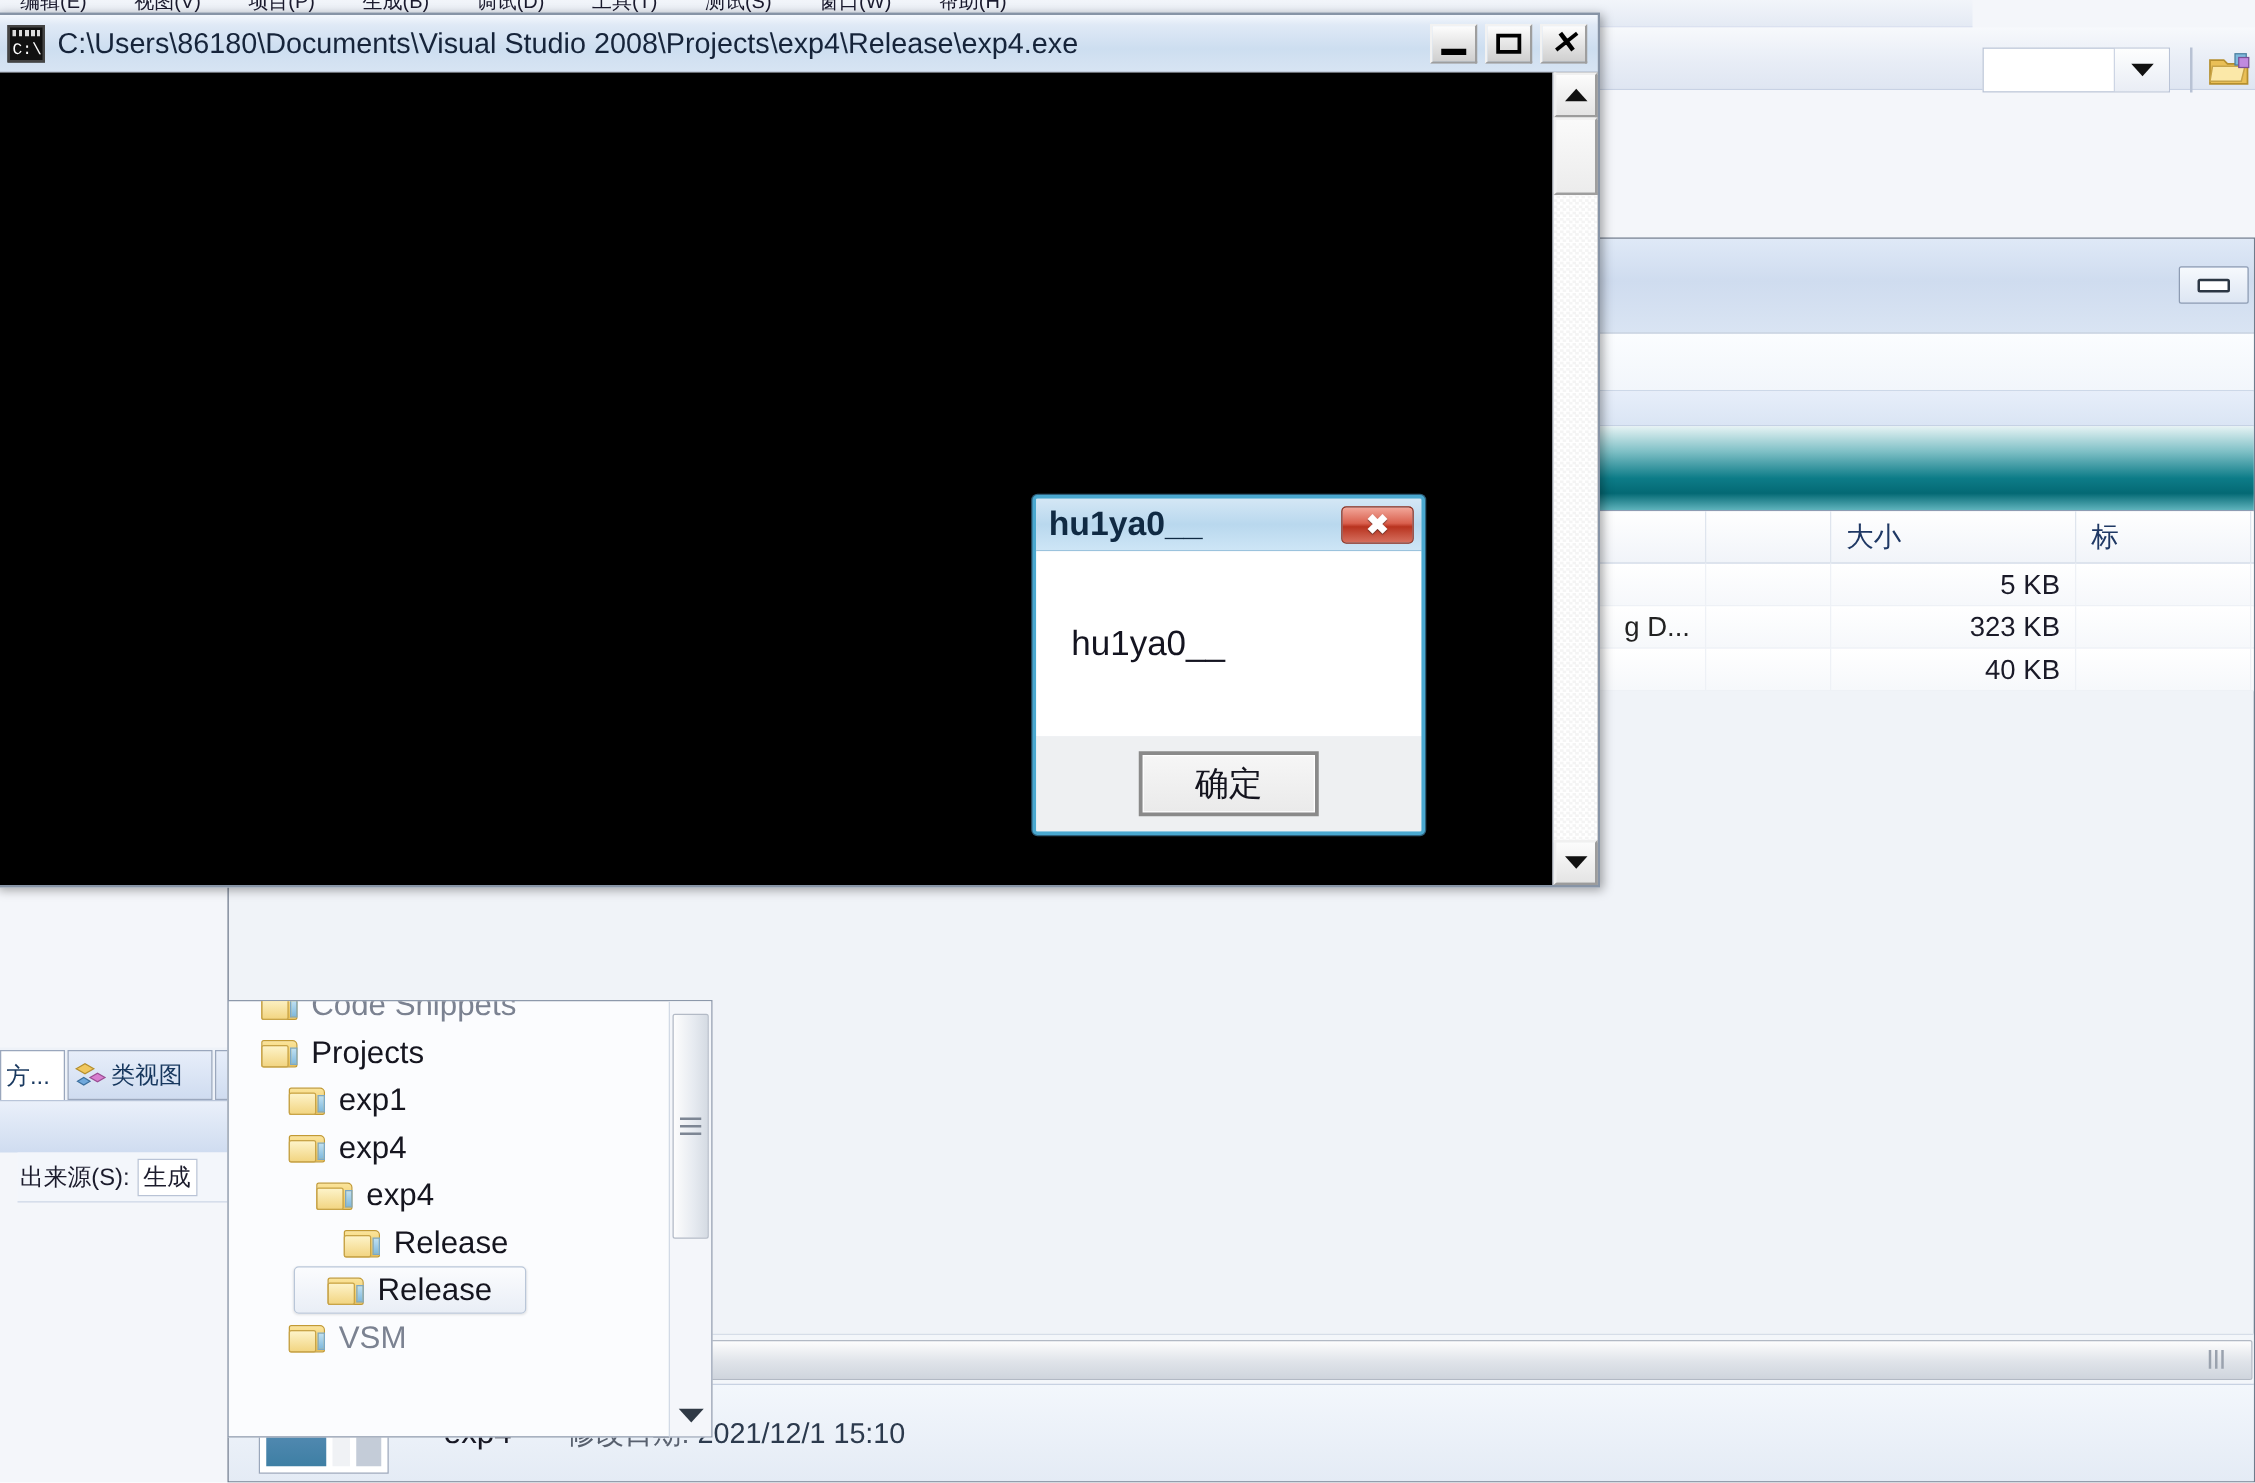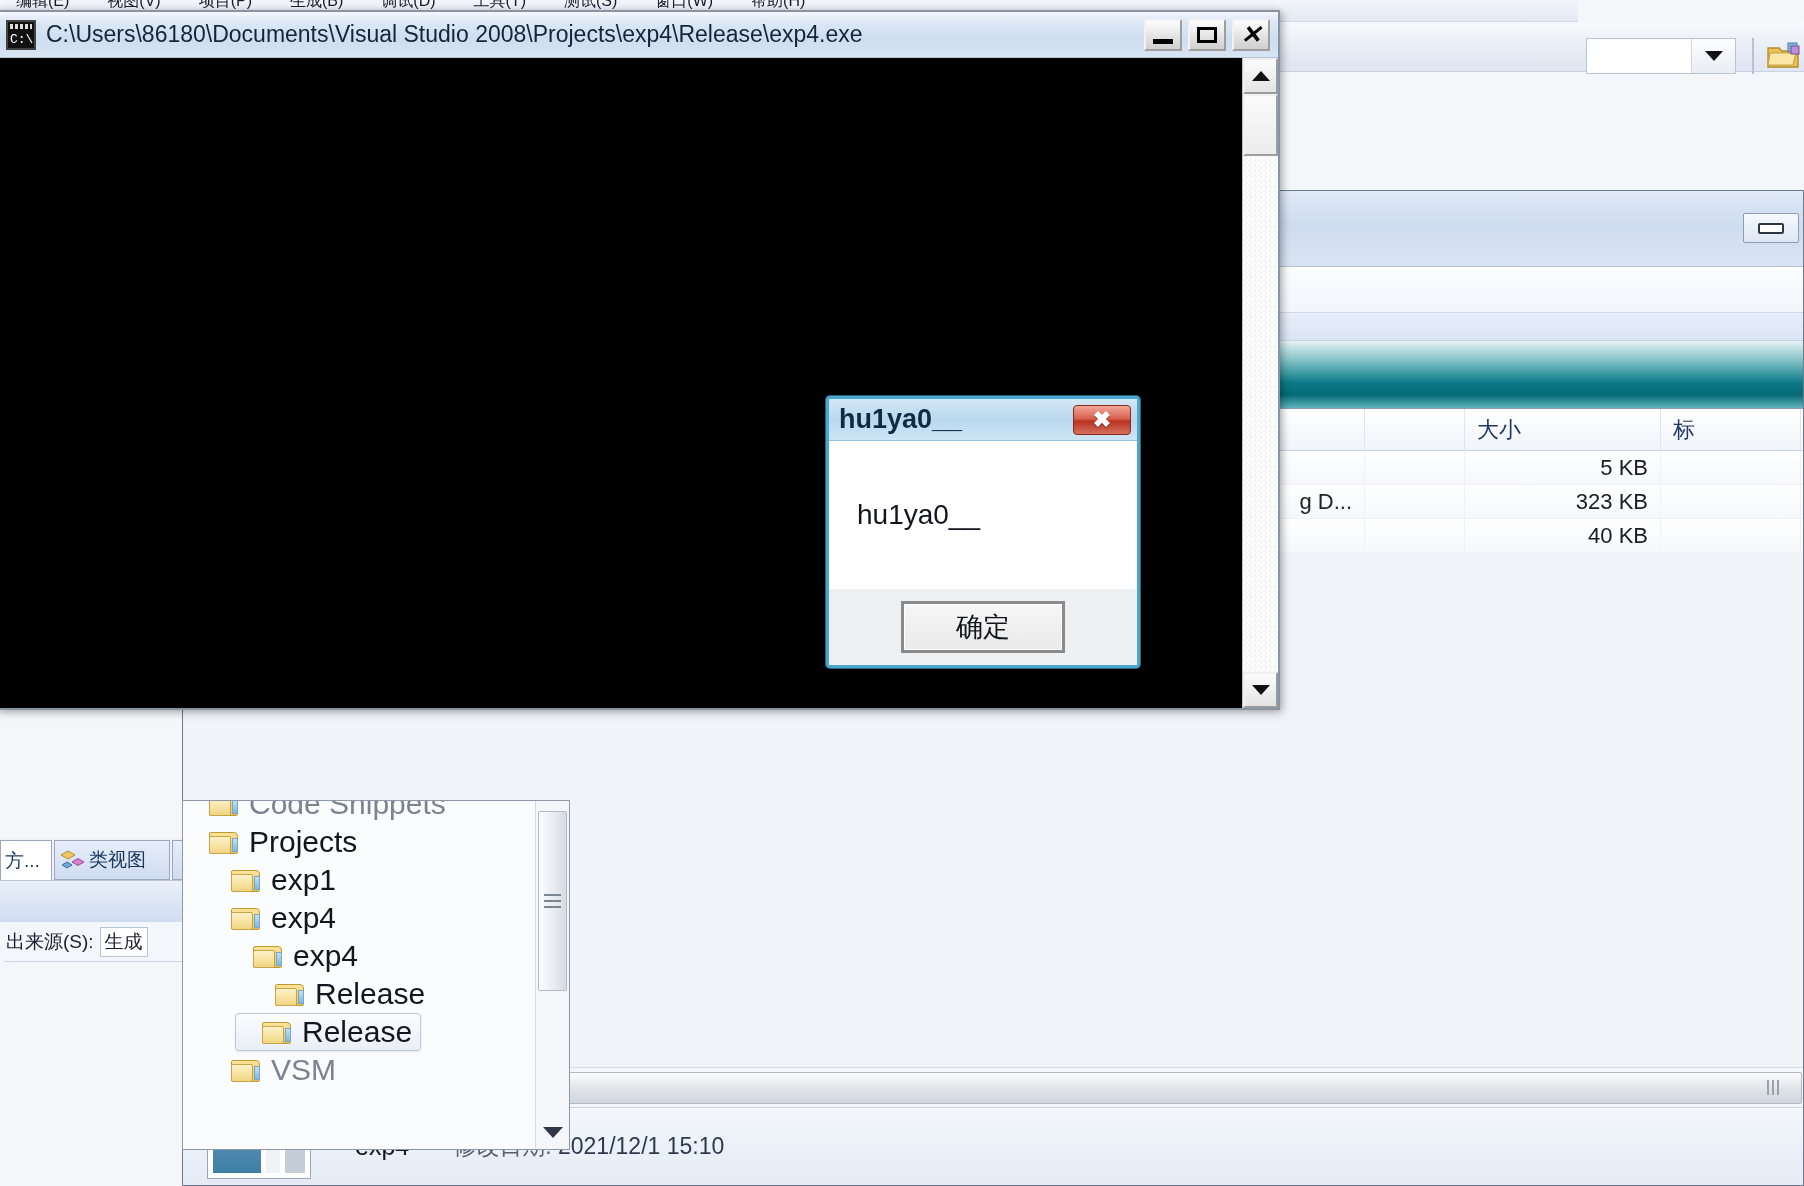--- a/index.html
+++ b/index.html
@@ -66,21 +66,21 @@
   .vs-tab.t2 { left: 54px; width: 116px; background: linear-gradient(to bottom,#e7eefa,#cfdcf0); border: 1px solid #9aa7bd; }
   .vs-tab.t3 { left: 172px; width: 26px; background: linear-gradient(to bottom,#e7eefa,#cfdcf0); border: 1px solid #9aa7bd; }
   .classview-ico { width: 26px; height: 22px; position: relative; flex: 0 0 auto; }
 
   .vs-output-hdr {
     position: absolute; left: 0; top: 880px; width: 182px; height: 42px;
     background: linear-gradient(to bottom, #eaf0fa 0%, #cfdcf0 100%);
     border-top: 1px solid #b9c5d9;
   }
   .vs-output-bar {
-    position: absolute; left: 4px; top: 922px; width: 182px; height: 40px;
+    position: absolute; left: 14px; top: 922px; width: 182px; height: 40px;
     background: #f3f6fb; border-bottom: 1px solid #cdd6e6;
     display: flex; align-items: center; font-size: 19px; color: #1b1b2c; white-space: nowrap;
     padding-left: 2px; overflow: hidden;
   }
   .vs-output-src-val {
     background:#fff; border:1px solid #b9c3d6; margin-left:6px; padding:1px 4px;
   }
   .vs-output-body {
     position: absolute; left: 0; top: 962px; width: 182px; height: 224px;
     background: #ffffff; overflow: hidden;
@@ -195,21 +195,21 @@
   .status-date { font-size: 23px; color: #2c3a4d; }
   .status-date .lbl { color:#58606e; }
 
   
   .tree {
     position: absolute; left: 182px; top: 800px; width: 388px; height: 350px;
     background: #fbfcfe; border: 1px solid #8d99ab;
     overflow: hidden;
   }
   .tree-inner { position: absolute; left: 0; top: -16px; width: 344px; }
-  .tree-item { height: 38px; display: flex; align-items: center; font-size: 30px; color: #15151f; white-space: nowrap; }
+  .tree-item { height: 38px; display: flex; align-items: center; font-size: 25px; color: #15151f; white-space: nowrap; }
   .tree-item.sel {
     background: linear-gradient(to bottom,#fbfcfe,#e9eef6);
     border: 1px solid #b9c6d8; border-radius: 4px;
     box-shadow: 0 1px 2px rgba(0,0,0,.10);
   }
   .tree-item.faded { color: #7b8291; }
   .folder {
     width: 30px; height: 26px; margin-right: 10px; position: relative; flex: 0 0 auto;
   }
   .folder .back {
@@ -330,21 +330,21 @@
   .mb-content {
     height: 148px; background: #ffffff;
     display: flex; align-items: center; padding-left: 28px;
   }
   .mb-msg { font-size: 28px; color: #141420; white-space: nowrap; }
   .mb-footer {
     height: 76px; background: #eef0f2;
     display: flex; align-items: center; justify-content: center;
   }
   .mb-ok {
-    width: 164px; height: 52px;
+    width: 144px; height: 52px;
     background: linear-gradient(to bottom,#f6f6f6,#eaeaea);
     border: 3px solid #8a8a8a;
     box-shadow: inset 0 0 0 1px #ffffff;
     display:flex; align-items:center; justify-content:center;
     font-size: 27px; color: #14141e;
   }
 </style>
 </head>
 <body>
 

